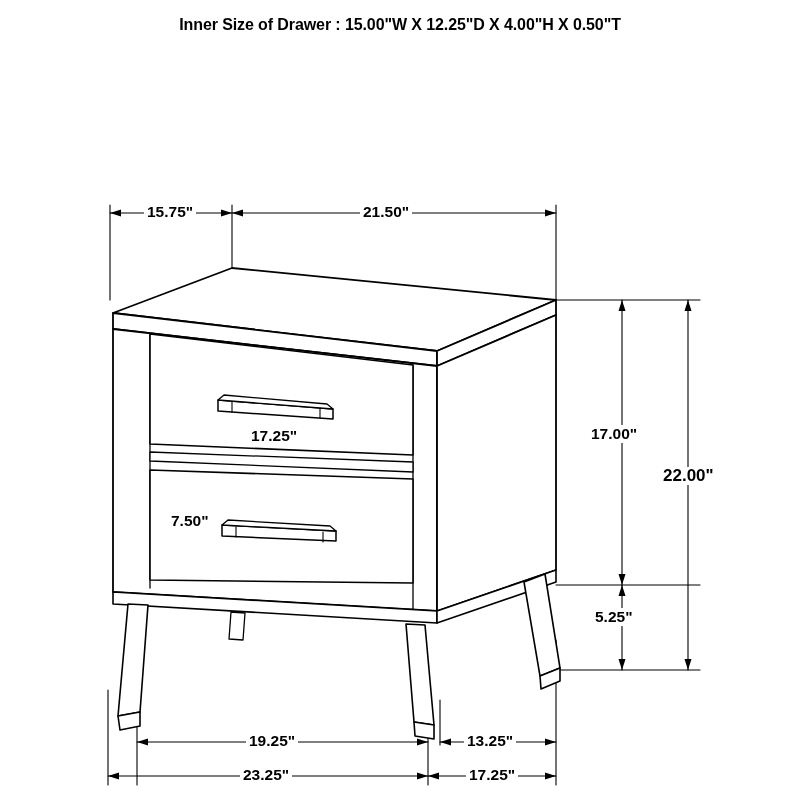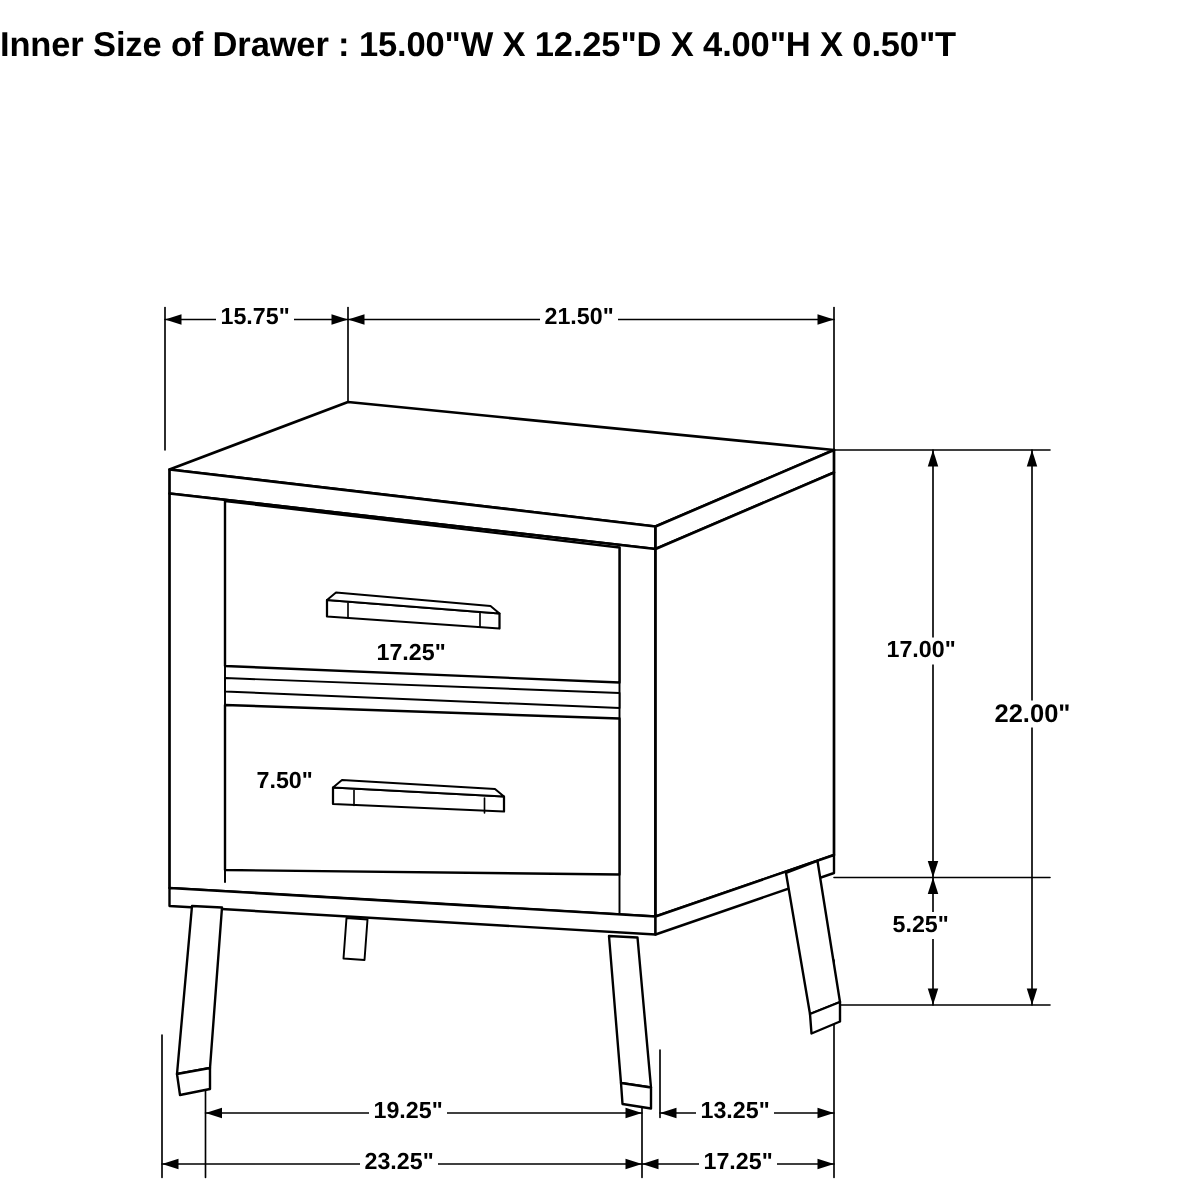--- a/index.html
+++ b/index.html
@@ -18,22 +18,22 @@
   #stage {
     position: relative;
     width: 800px;
     height: 800px;
   }
   .title {
     position: absolute;
     left: 0;
     top: 16px;
     width: 800px;
-    text-align: left;
-    font-size: 23px;
+    text-align: center;
+    font-size: 16px;
     font-weight: bold;
     letter-spacing: -0.1px;
     color: #000;
   }
   svg.diagram {
     position: absolute;
     left: 0;
     top: 0;
     width: 800px;
     height: 800px;

